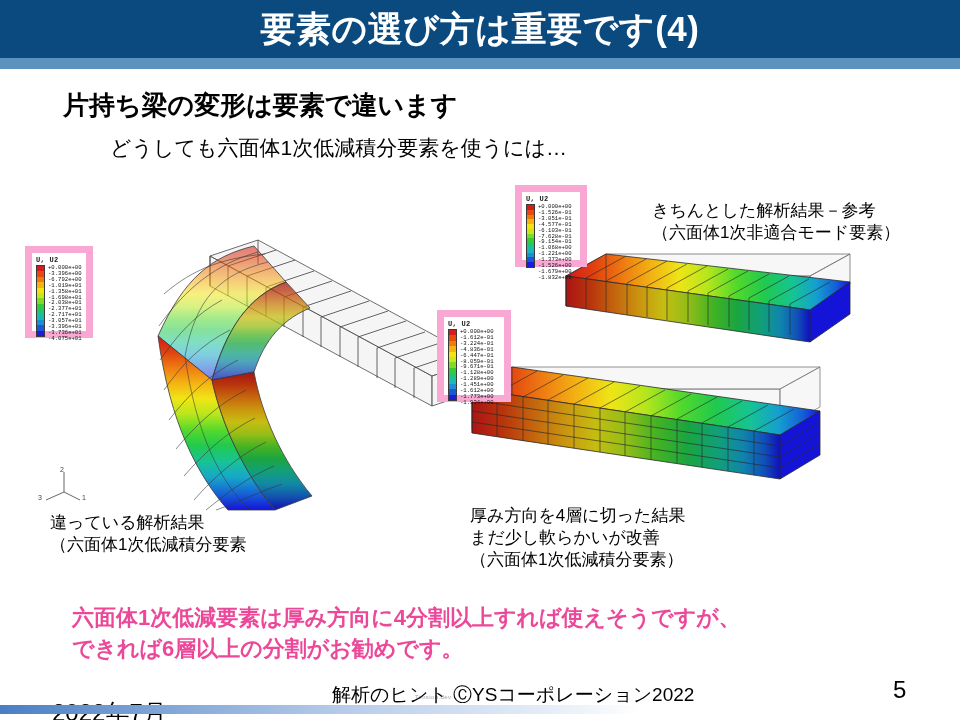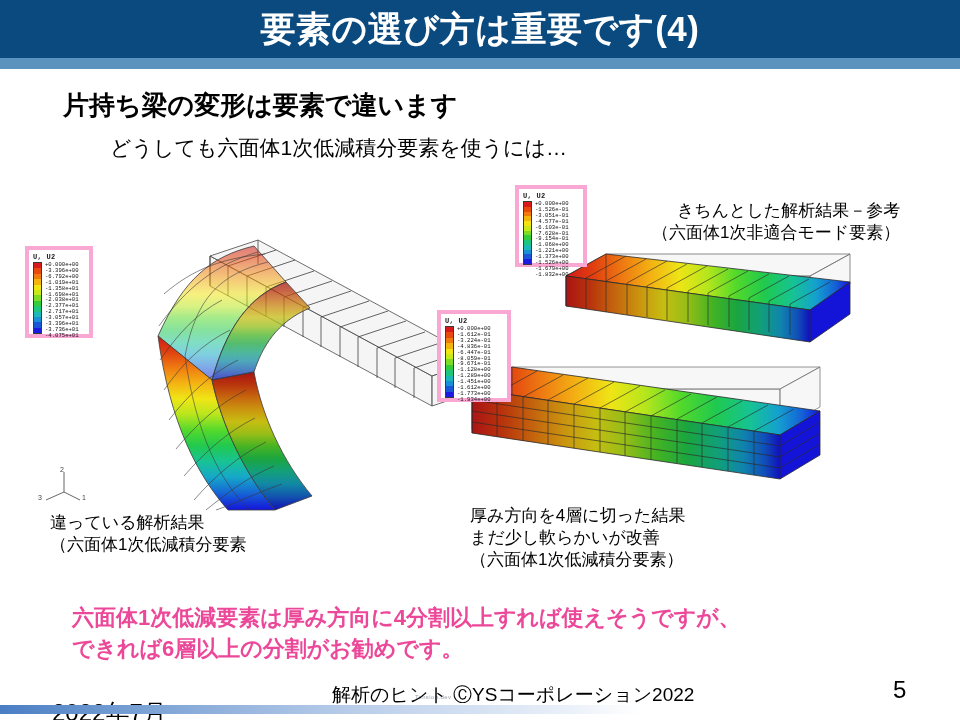--- a/index.html
+++ b/index.html
@@ -19,36 +19,36 @@
     white-space:nowrap;
   }
   .title-accent{position:absolute;left:0;top:58px;width:960px;height:11px;background:#5b93be;}
 
   
   .subtitle1{position:absolute;left:55px;top:88px;font-size:26px;font-weight:bold;color:#000;white-space:nowrap;margin-left:8px;}
   .subtitle2{position:absolute;left:110px;top:134px;font-size:21px;color:#000;white-space:nowrap;text-align:center;}
 
   
   .anno{position:absolute;color:#000;white-space:nowrap;line-height:1.28;}
-  .anno-tr{left:652px;top:200px;font-size:17px;text-align:right;}
+  .anno-tr{left:652px;top:200px;font-size:17px;text-align:left;}
   .anno-bl{left:50px;top:512px;font-size:17px;}
   .anno-bm{left:470px;top:505px;font-size:17px;}
 
   
   .concl{position:absolute;left:72px;top:602px;font-size:22px;font-weight:bold;color:#ec4899;line-height:1.42;white-space:nowrap;}
 
   
   .foot-date{position:absolute;left:52px;top:697px;font-size:24px;color:#000;}
   .foot-center{position:absolute;left:332px;top:682px;font-size:19px;color:#000;white-space:nowrap;}
   .foot-page{position:absolute;left:893px;top:676px;font-size:24px;color:#000;}
   .foot-bar{position:absolute;left:0;top:705px;width:640px;height:9px;
     background:linear-gradient(to right,#4a7ec4 0%,#7fa5d6 25%,#b9cdea 55%,#e4ecf7 85%,#ffffff 100%);}
 
   
-  .legend{position:absolute;background:#ffffff;border:4px solid #f9a8d4;box-sizing:border-box;padding:3px 3px 2px 4px;}
+  .legend{position:absolute;background:#ffffff;border:7px solid #f9a8d4;box-sizing:border-box;padding:3px 3px 2px 4px;}
   .legend .lg-title{font-family:"Liberation Mono","DejaVu Sans Mono",monospace;font-size:7px;font-weight:bold;color:#222;line-height:8px;margin-bottom:1px;letter-spacing:.3px;}
   .legend .lg-body{display:flex;}
   .legend .lg-swatches{display:flex;flex-direction:column;width:9px;border:1px solid #3a3a3a;box-sizing:border-box;}
   .legend .lg-swatches i{display:block;flex:1 1 auto;}
   .legend .lg-vals{display:flex;flex-direction:column;justify-content:space-between;margin-left:3px;}
   .legend .lg-vals span{font-family:"Liberation Mono","DejaVu Sans Mono",monospace;font-size:5.6px;line-height:5.9px;color:#111;white-space:nowrap;}
 
   #legend-left{left:25px;top:246px;width:68px;height:92px;}
   #legend-left .lg-swatches{height:72px;}
   #legend-mid{left:437px;top:310px;width:74px;height:92px;}

